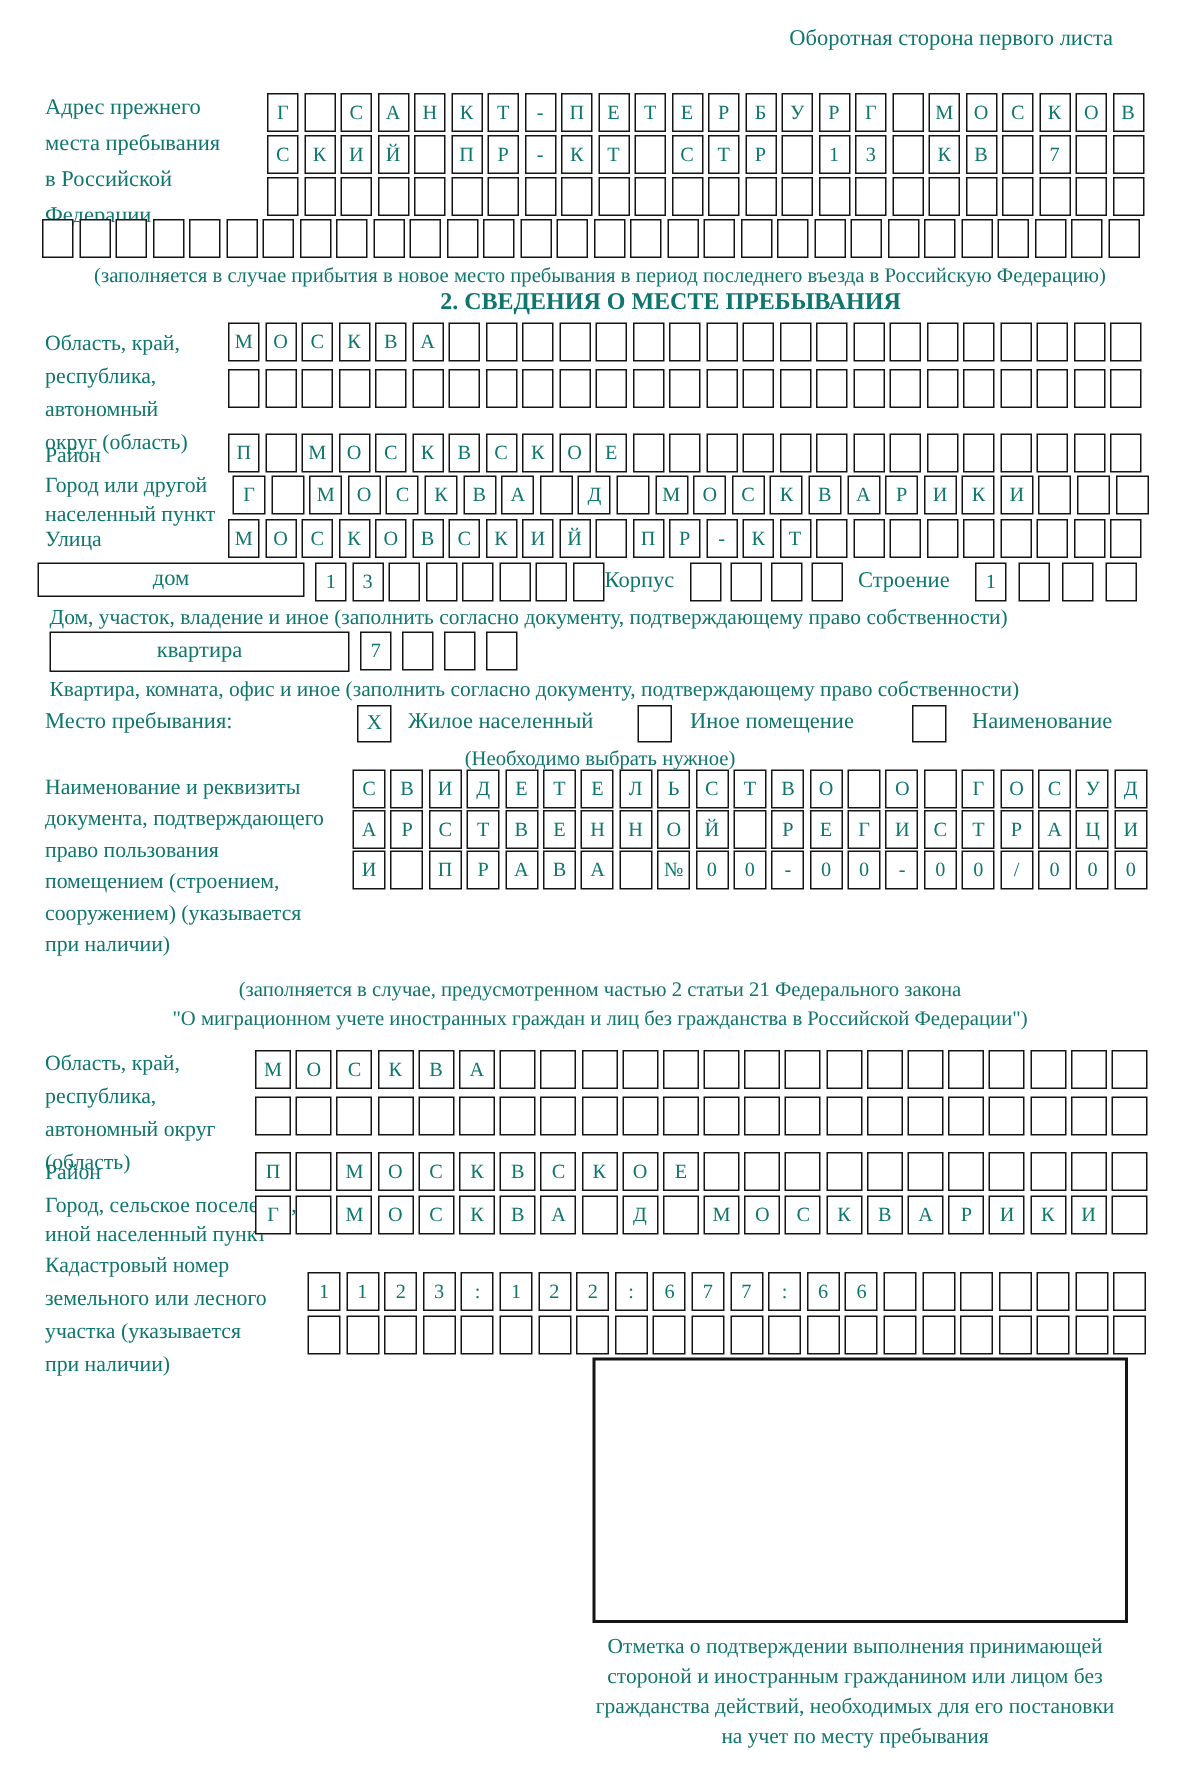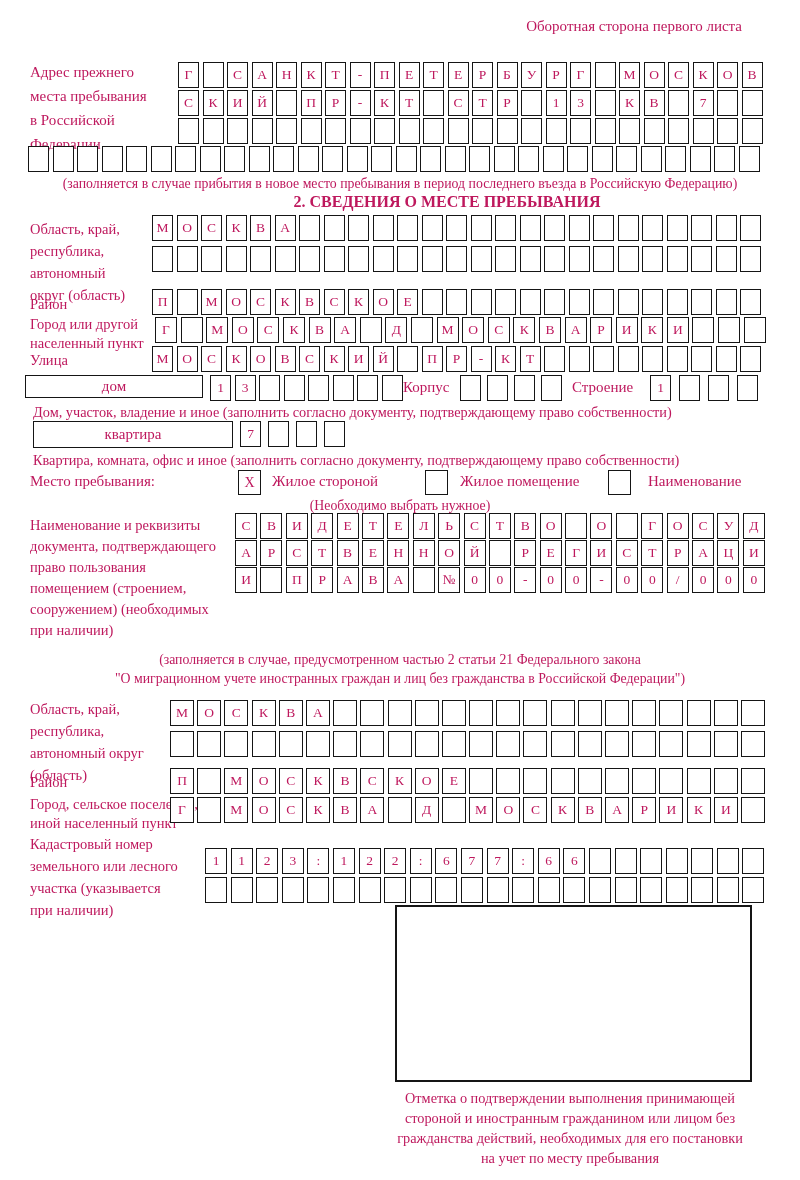--- a/index.html
+++ b/index.html
@@ -1,18 +1,18 @@
 <!DOCTYPE html>
 <html><head>
 <meta charset="utf-8">
 <style>
   html,body{margin:0;padding:0;background:#fff;}
   .page{
     position:relative;width:800px;height:1180px;background:#ffffff;
-    font-family:"Liberation Serif","DejaVu Serif",serif;color:#be185d;overflow:hidden;
+    font-family:"Liberation Serif","DejaVu Serif",serif;color:#0f766e;overflow:hidden;
   }
   .abs{position:absolute;}
   .lbl{font-size:14.5px;line-height:22px;white-space:pre-line;}
   .lbl-tight{font-size:14.5px;line-height:19px;white-space:pre-line;}
   .note{font-size:13.8px;}
   .center{left:0;width:800px;text-align:center;}
   .title{font-weight:bold;font-size:16px;padding-left:47px;}
   .char-row{display:flex;gap:3.5px;}
   .char-row .cell{
     flex:none;width:var(--cw,21px);height:26px;box-sizing:border-box;
@@ -343,32 +343,32 @@
   <div class="abs char-row r-kvart" style="top:421px;">
       <span class="cell">7</span>
       <span class="cell"></span>
       <span class="cell"></span>
       <span class="cell"></span>
     </div>
   <div class="abs note" style="left:33px;top:452px;font-size:14.3px;">Квартира, комната, офис и иное (заполнить согласно документу, подтверждающему право собственности)</div>
 
   <div class="abs inline-lbl" style="left:30px;top:473px;">Место пребывания:</div>
   <div class="abs checkbox" style="left:238px;top:470px;">X</div>
-  <div class="abs inline-lbl" style="left:272px;top:473px;">Жилое стороной</div>
+  <div class="abs inline-lbl" style="left:272px;top:473px;">Жилое населенный</div>
   <div class="abs checkbox" style="left:425px;top:470px;"></div>
-  <div class="abs inline-lbl" style="left:460px;top:473px;">Жилое помещение</div>
+  <div class="abs inline-lbl" style="left:460px;top:473px;">Иное помещение</div>
   <div class="abs checkbox" style="left:608px;top:470px;"></div>
   <div class="abs inline-lbl" style="left:648px;top:473px;">Наименование</div>
   <div class="abs note center" style="top:498px;">(Необходимо выбрать нужное)</div>
 
   <div class="abs lbl" style="left:30px;top:515px;line-height:21px;">Наименование и реквизиты
 документа, подтверждающего
 право пользования
 помещением (строением,
-сооружением) (необходимых
+сооружением) (указывается
 при наличии)</div>
   <div class="abs char-row r-doc" style="top:513px;">
       <span class="cell">С</span>
       <span class="cell">В</span>
       <span class="cell">И</span>
       <span class="cell">Д</span>
       <span class="cell">Е</span>
       <span class="cell">Т</span>
       <span class="cell">Е</span>
       <span class="cell">Л</span>

